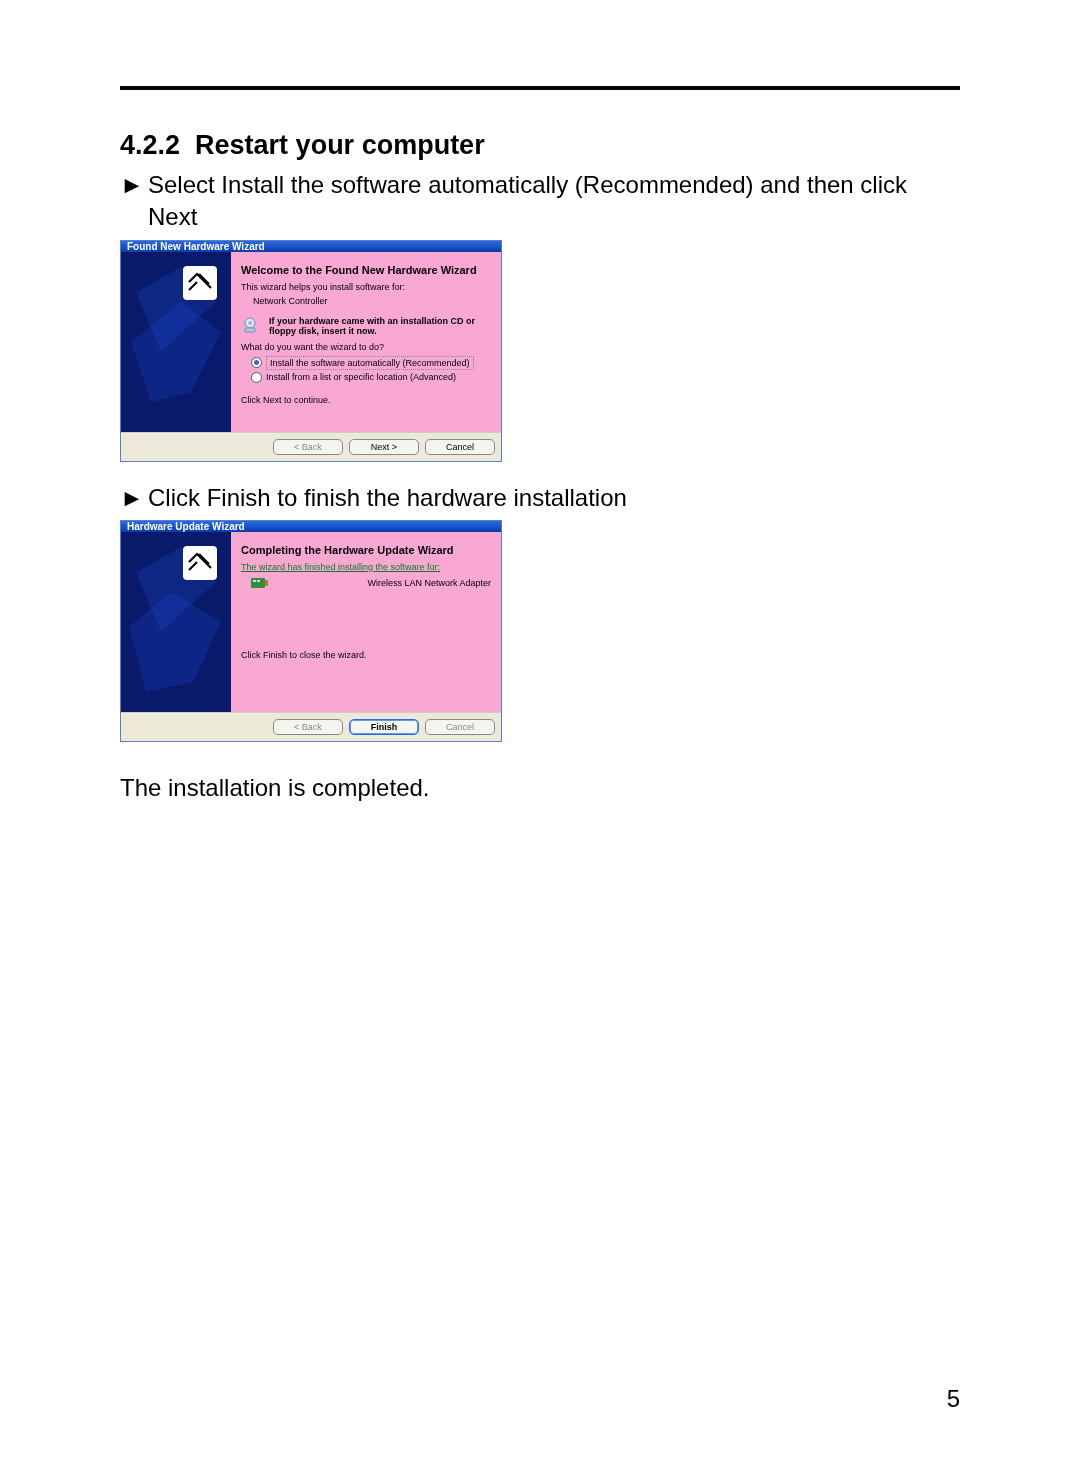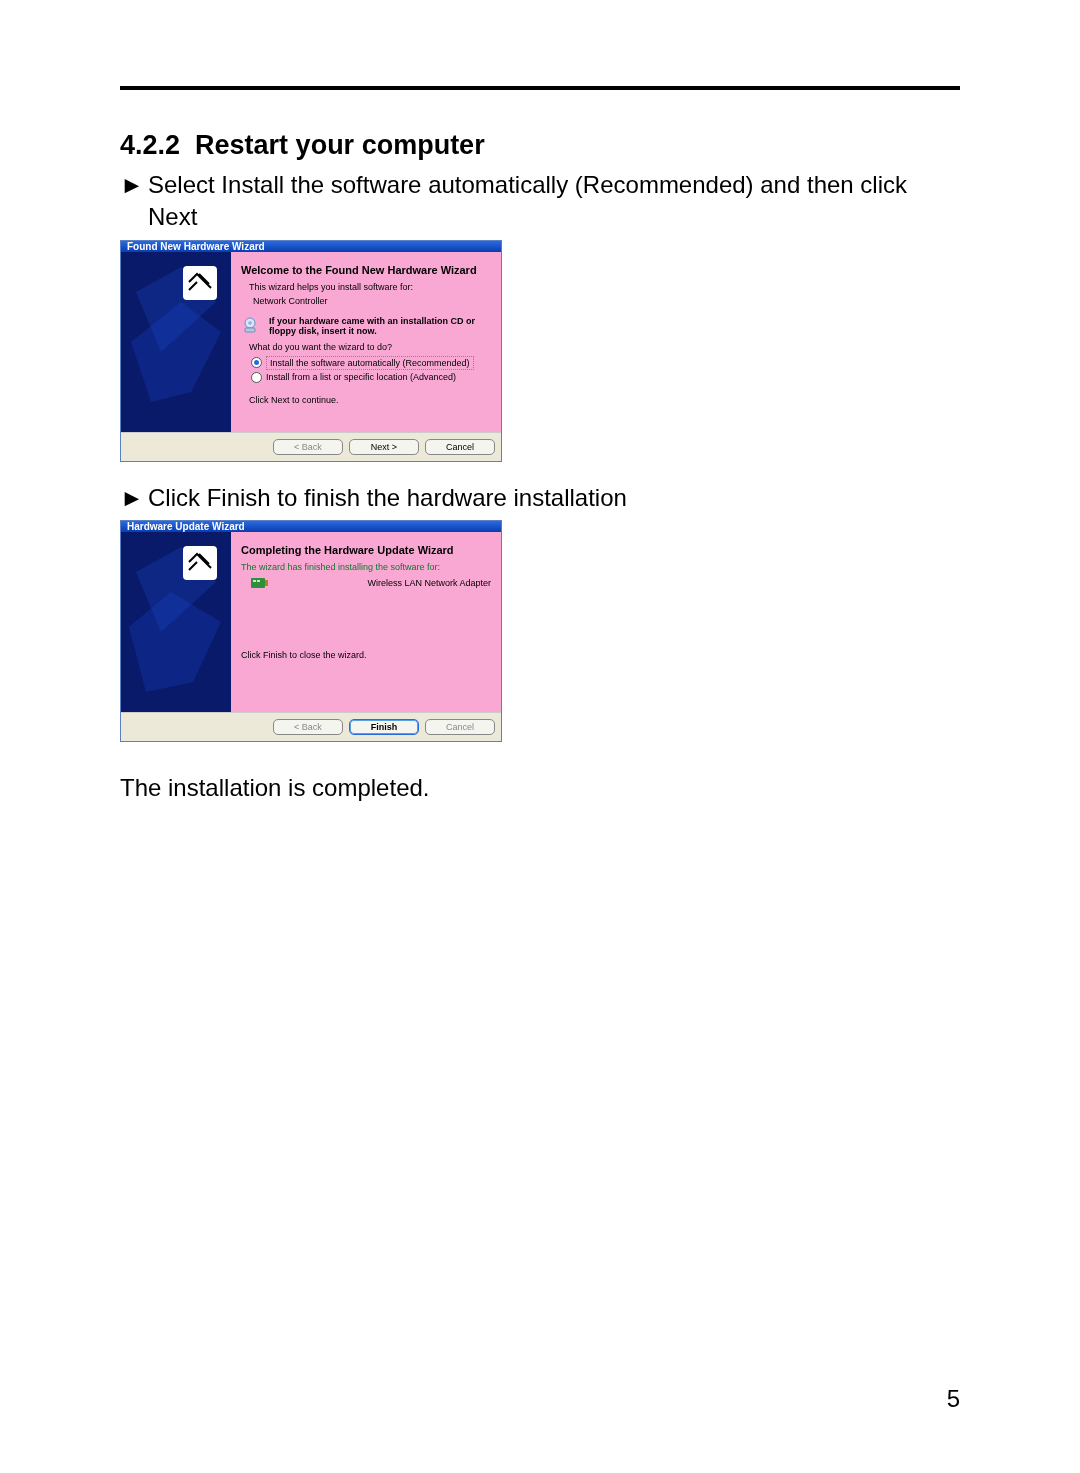--- a/index.html
+++ b/index.html
@@ -80,21 +80,21 @@
     background: #f9a8d4;
     padding: 12px 10px;
   }
   .wiz-h {
     font-weight: bold;
     font-size: 11px;
     margin-bottom: 6px;
   }
   .wiz-p {
     font-size: 9px;
-    margin: 4px 8px;
+    margin: 4px 0;
   }
   .wiz-indent { margin-left: 12px; }
   .cd-note {
     display:flex;
     align-items:flex-start;
     gap:10px;
     font-weight:bold;
     font-size:9px;
     margin:10px 0 6px 0;
   }
@@ -130,21 +130,21 @@
     background:#f5f5f0;
     min-width:48px;
     text-align:center;
     border-radius:5px;
   }
   .winbtn.disabled { color:#888; }
   .winbtn.default { border:1px solid #2a6ae0; box-shadow:inset 0 0 0 1px #5a9fe0; font-weight:bold;}
   .device-row {
     display:flex;align-items:center;gap:6px;margin:4px 0 4px 10px;font-size:9px;justify-content:space-between;
   }
-  .green-text { color:#0a7a28; font-size:9px; margin:4px 0;}
+  .green-text { color:#0a7a28; font-size:9px; margin:4px 0;text-decoration:underline;}
   .close-text { font-size:9px; margin-top:60px;}
   .page-num {
     position:absolute;
     right:120px;
     bottom:60px;
     font-size:24px;
   }
 </style>
 </head>
 <body>

